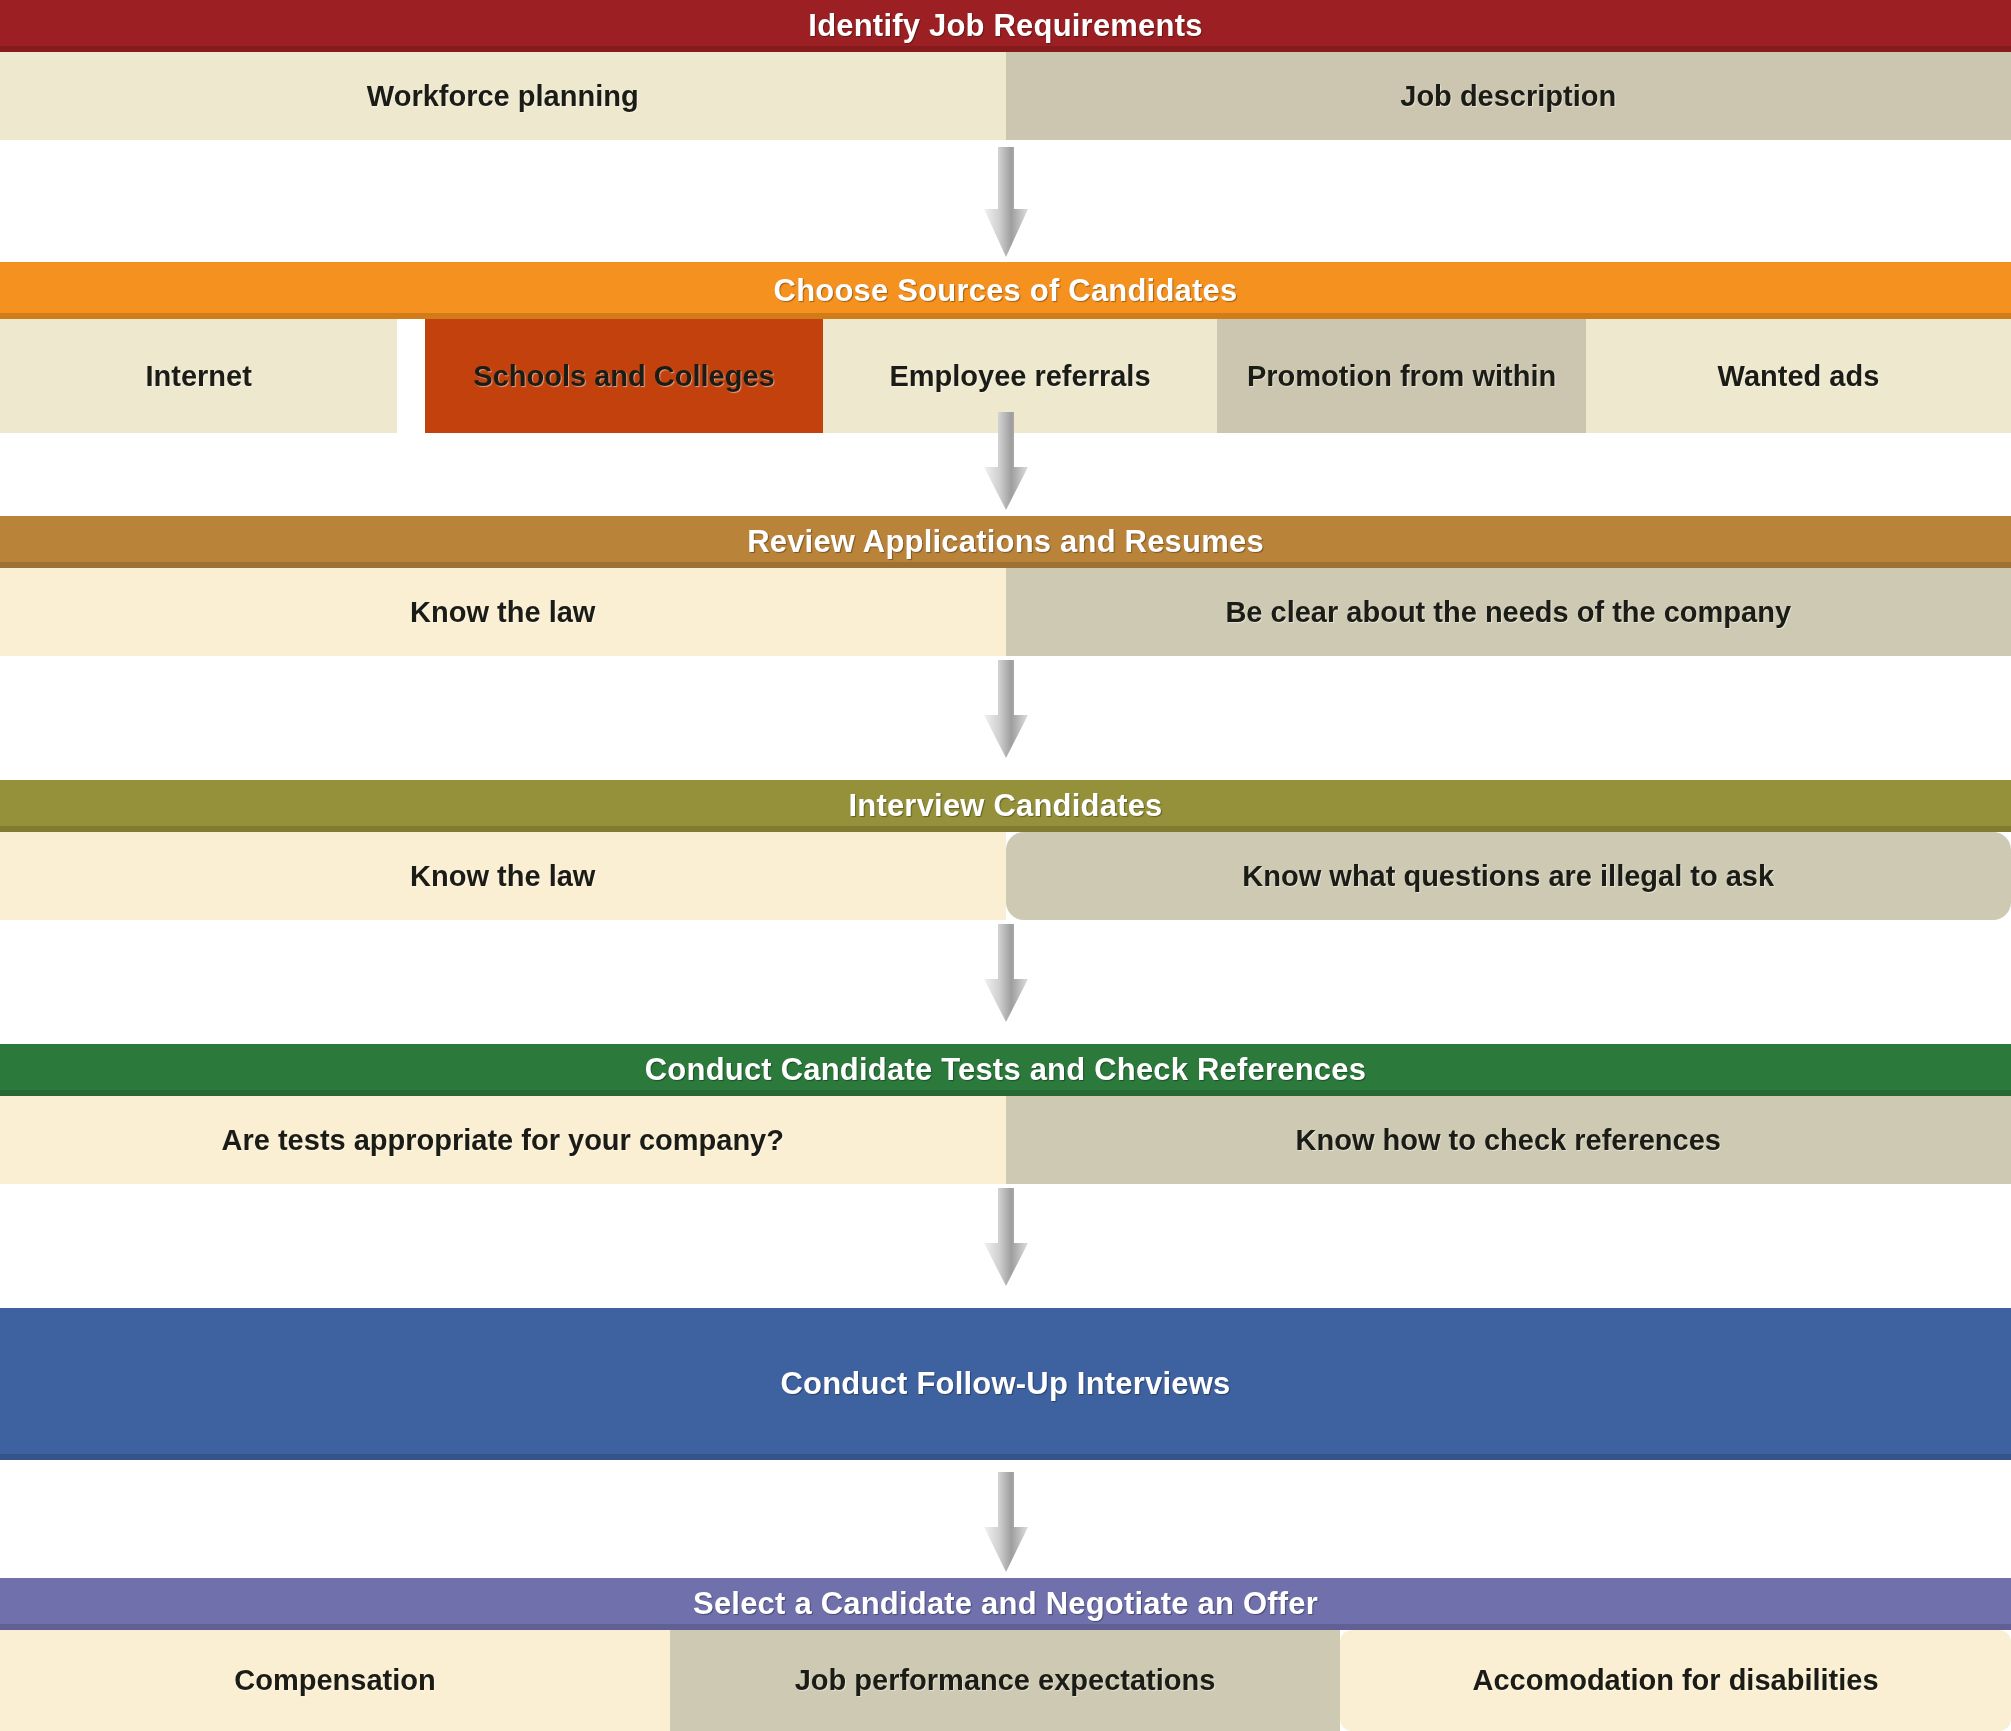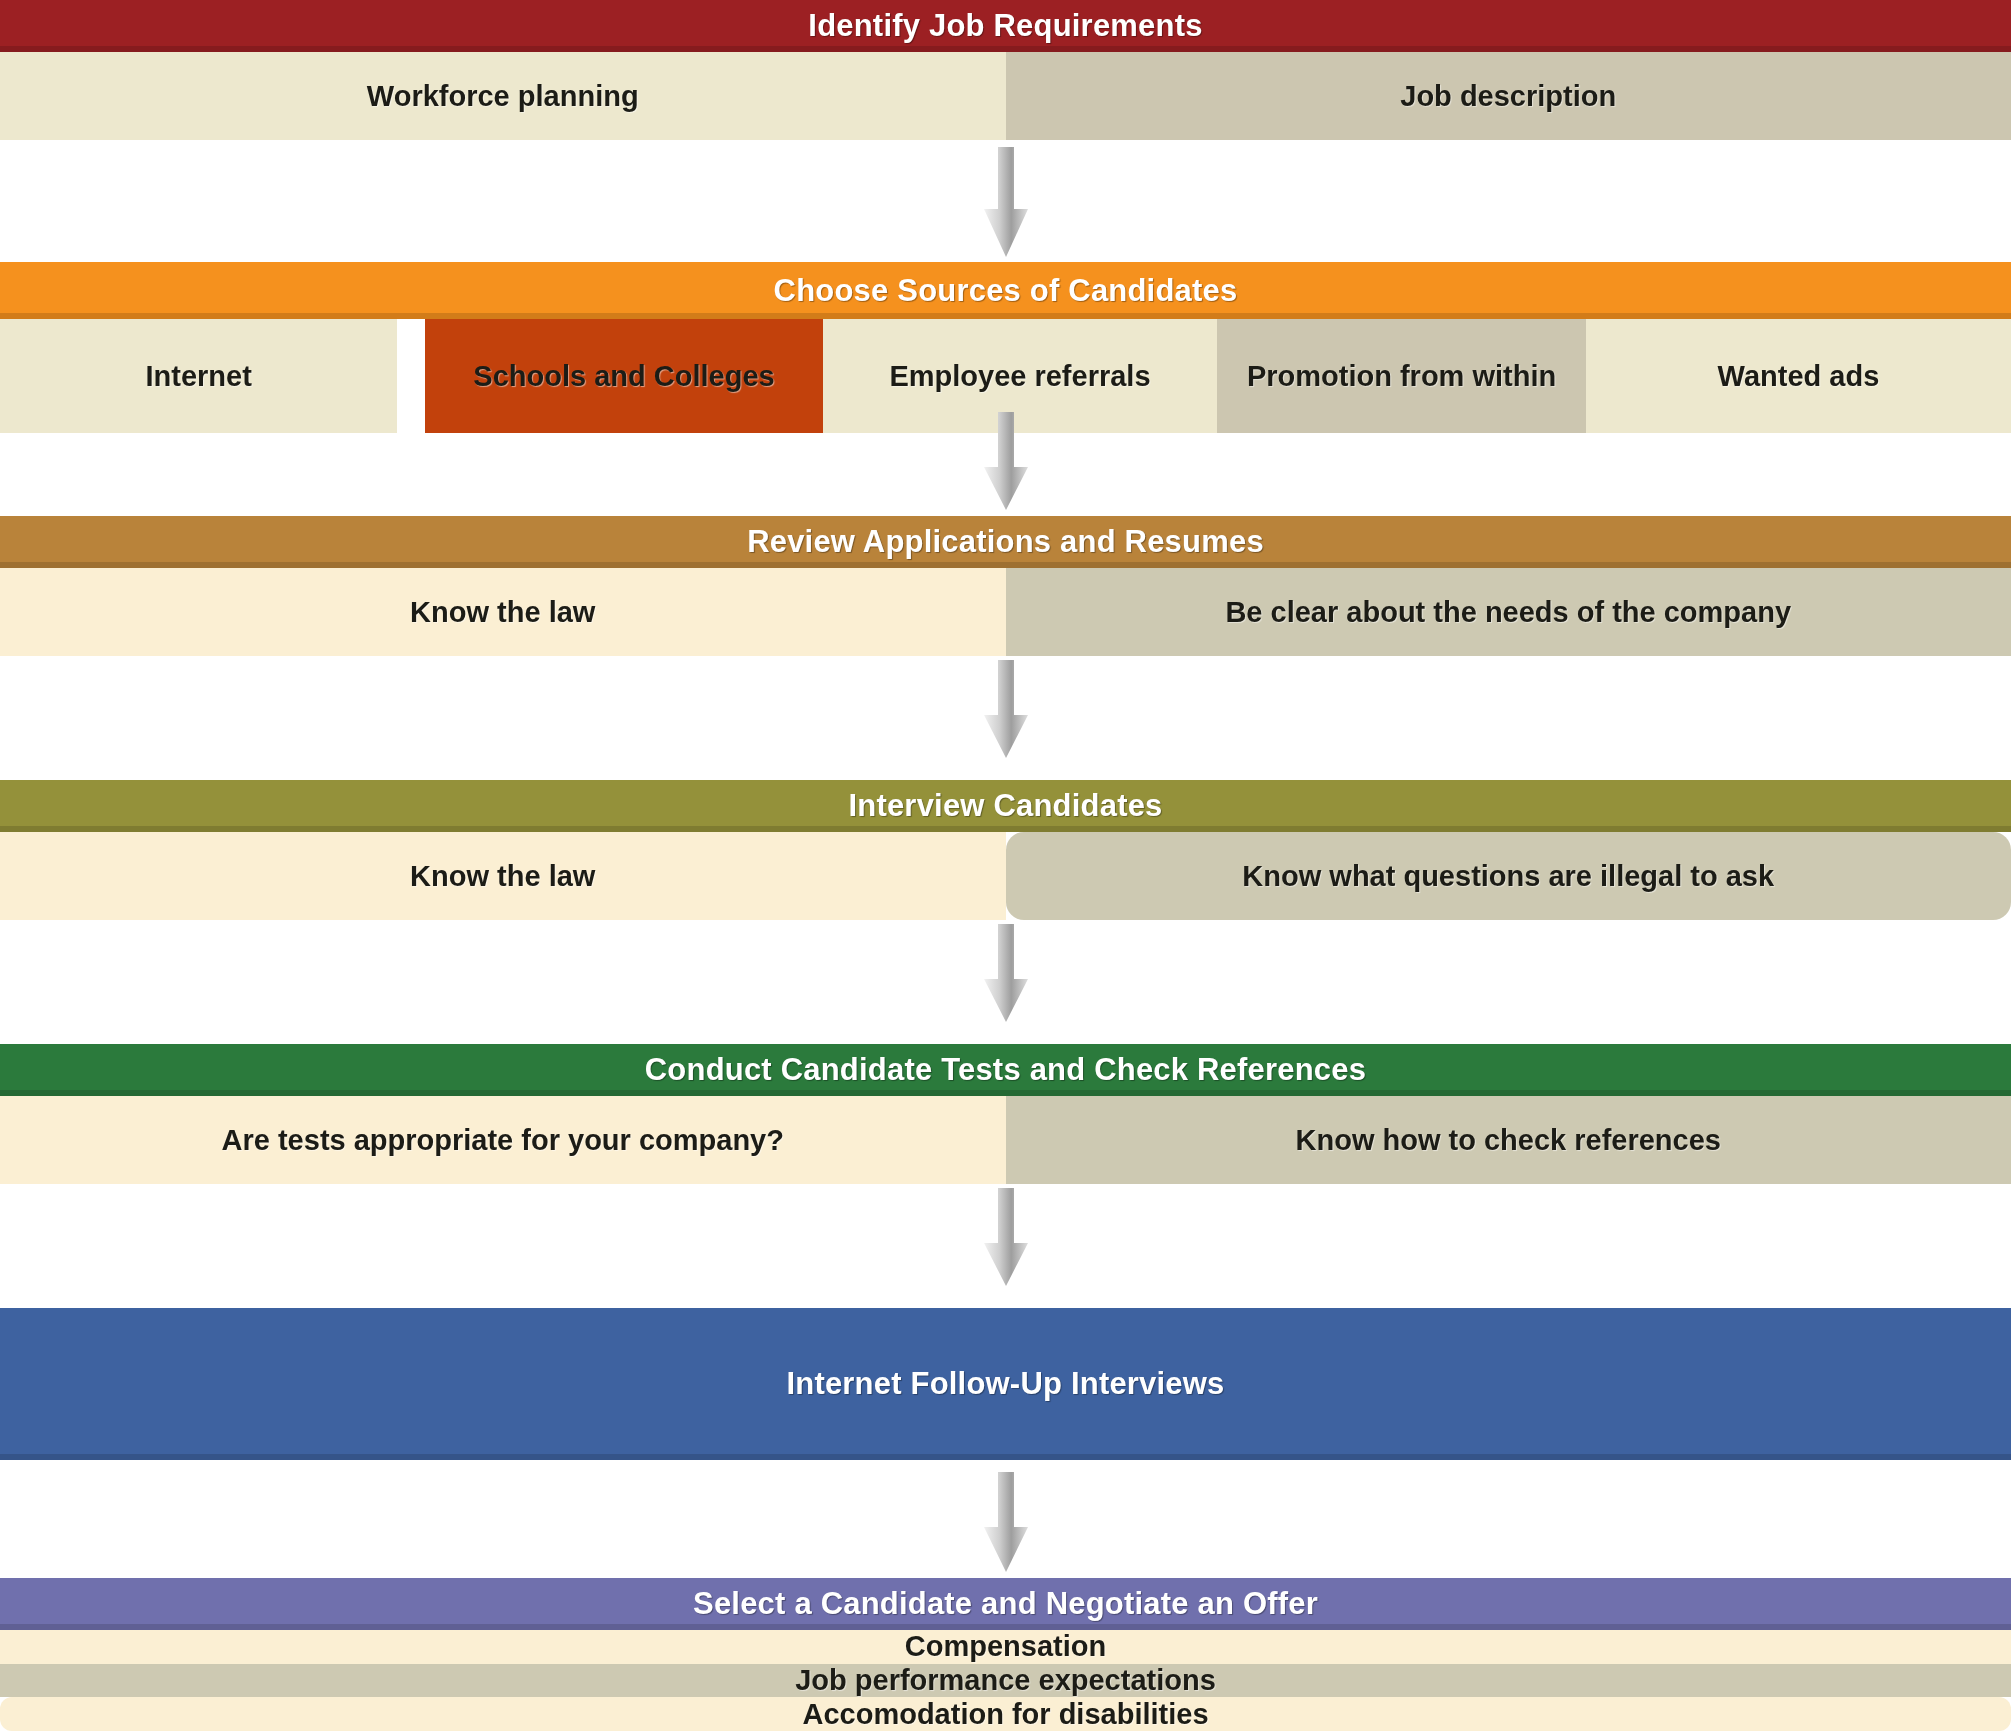--- a/index.html
+++ b/index.html
@@ -191,39 +191,39 @@
           <stop offset="35%" stop-color="#cfcfcf"></stop>
           <stop offset="62%" stop-color="#9e9e9e"></stop>
           <stop offset="100%" stop-color="#dedede"></stop>
         </linearGradient>
       </defs>
       <polygon points="20,0 36,0 36,55 50,55 28,98 6,55 20,55" fill="url(#ag5)"></polygon>
     </svg>
   </div>
 
   <div class="stage" style="top:1308px;">
-    <div class="stage-header big-hdr" style="height:152px; background:#3E62A0;">Internet Follow-Up Interviews</div>
+    <div class="stage-header big-hdr" style="height:152px; background:#3E62A0;">Conduct Follow-Up Interviews</div>
   </div>
 
   <div class="connector" style="top:1472px; height:100px;">
     <svg viewBox="0 0 56 100" preserveAspectRatio="none" aria-hidden="true">
       <defs>
         <linearGradient id="ag6" x1="0" y1="0" x2="1" y2="0">
           <stop offset="0%" stop-color="#f2f2f2"></stop>
           <stop offset="35%" stop-color="#cfcfcf"></stop>
           <stop offset="62%" stop-color="#9e9e9e"></stop>
           <stop offset="100%" stop-color="#dedede"></stop>
         </linearGradient>
       </defs>
       <polygon points="20,0 36,0 36,55 50,55 28,100 6,55 20,55" fill="url(#ag6)"></polygon>
     </svg>
   </div>
 
   <div class="stage" style="top:1578px;">
     <div class="stage-header hdr-text" style="height:52px; background:#7070AD;">Select a Candidate and Negotiate an Offer</div>
-    <div class="substrip" style="height:101px;flex-direction:column;">
+    <div class="substrip" style="height:101px;">
       <div class="subbox sub-text" style="flex:670 1 0; background:#FBEFD3;">Compensation</div>
       <div class="subbox sub-text" style="flex:670 1 0; background:#CDC9B2;">Job performance expectations</div>
       <div class="subbox sub-text" style="flex:671 1 0; background:#FBEFD3;border-radius:12px;">Accomodation for disabilities</div>
     </div>
   </div>
 
 </div>
 
 </body></html>

